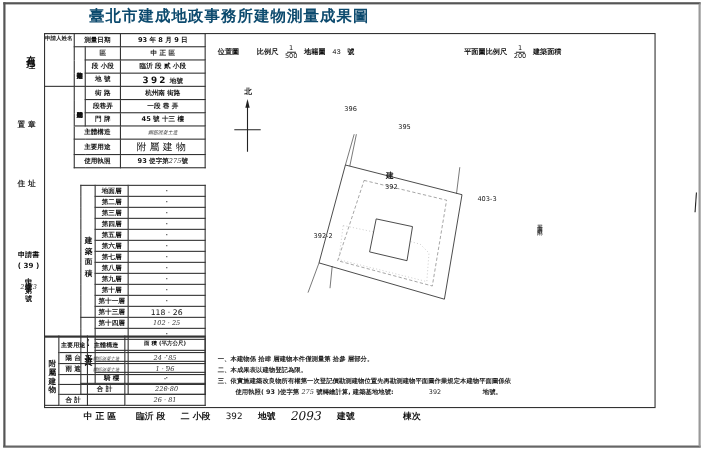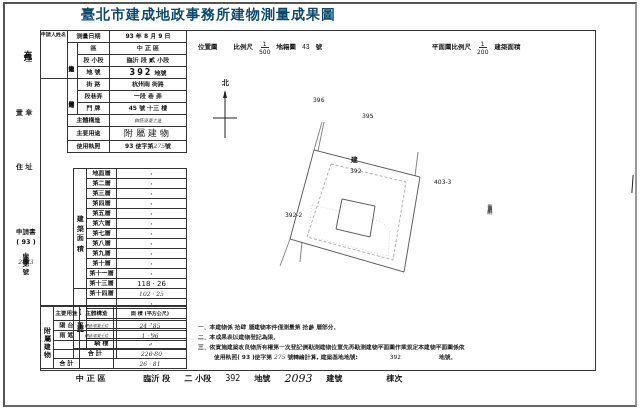--- a/index.html
+++ b/index.html
@@ -38,21 +38,21 @@
 <div class="sheet"></div>
 
 <div class="title">臺北市建成地政事務所建物測量成果圖</div>
 
 <div class="proxy vtxt">右代理</div>
 <div class="side-label" style="left:16px; top:108px;">置 章</div>
 <div class="side-label" style="left:16px; top:162px;">住 址</div>
 
 <div style="position:absolute; left:14px; top:227px; width:24px; font-size:6.5px; font-weight:bold; text-align:center; line-height:10px;">
   <div>申請書</div>
-  <div>( 93 )</div>
+  <div>( 39 )</div>
   <div class="vtxt" style="margin:0 auto; line-height:8px;">中正建字第</div>
   <div class="hand">2173</div>
   <div>號</div>
 </div>
 
 <div class="frame"></div>
 
 <table class="g" style="left:40px; top:30px; width:147px;">
   <tbody>
       <tr>
@@ -230,21 +230,21 @@
   <span>位置圖</span>
   <span style="margin-left:10px;">比例尺</span>
   <span class="frac">
       <span class="num">1</span>
       <span>500</span>
     </span>
   <span>地籍圖</span>
   <span style="font-weight:normal;font-family:Liberation Mono, monospace;">43</span>
   <span>號</span>
 </div>
-<div class="map-head" style="left:432px;">
+<div class="map-head" style="left:422px;">
   <span>平面圖比例尺</span>
   <span class="frac">
       <span class="num">1</span>
       <span>200</span>
     </span>
   <span>建築面積</span>
 </div>
 
 <div class="lbl" style="left:222px; top:78px; font-size:7px; font-weight:bold;">北</div>
 <svg style="position:absolute; left:210px; top:88px;" width="30" height="52">
@@ -285,21 +285,21 @@
     <span>使用執照( 93 )使字第</span>
     <span class="hand">275</span>
     <span>號轉繪計算, 建築基地地號:</span>
     <span style="margin-left:30px; font-weight:normal;">392</span>
     <span style="margin-left:36px;">地號。</span>
   </div>
 </div>
 
 <div class="bottom">
   <span>中 正 區</span>
-  <span style="margin-left:24px;">臨沂 段</span>
+  <span style="margin-left:4px;">臨沂 段</span>
   <span>二 小段</span>
   <span style="font-weight:normal;">392</span>
   <span>地號</span>
   <span class="hw">2093</span>
   <span>建號</span>
   <span style="margin-left:30px;">棟次</span>
 </div>
 
 <div class="edge-mark"></div>
 

